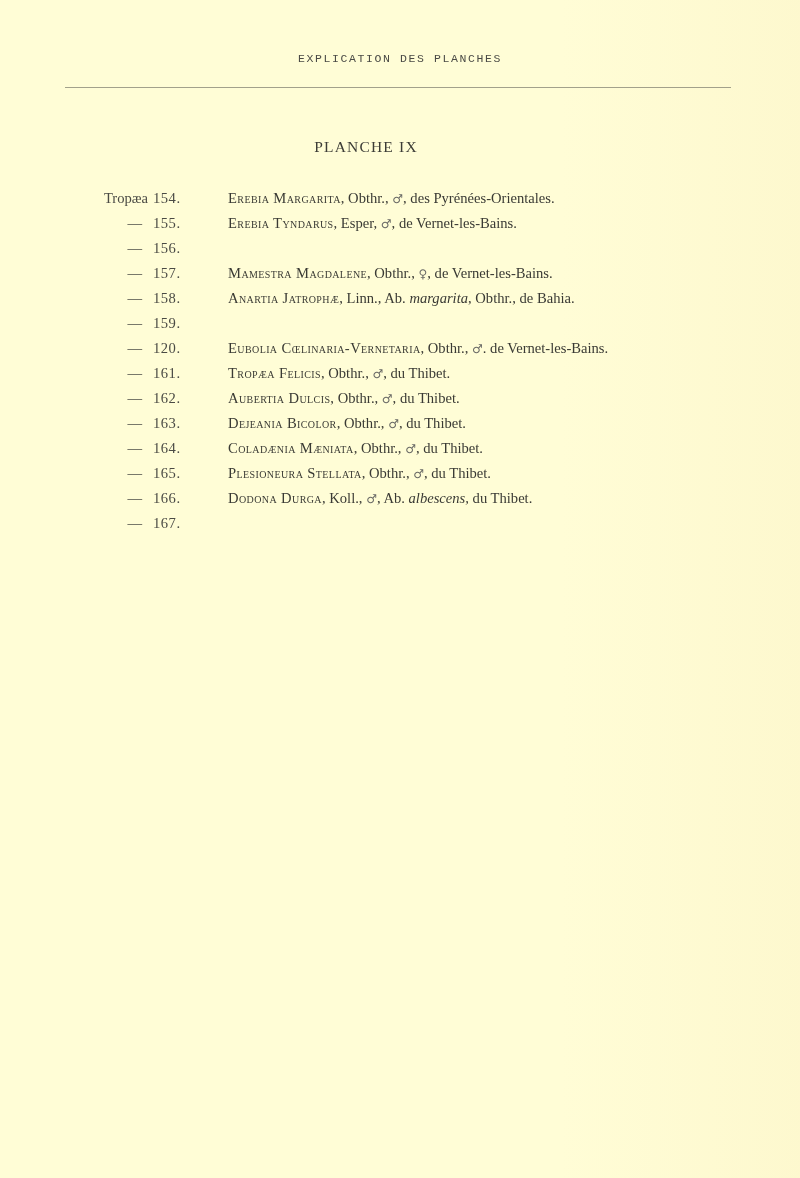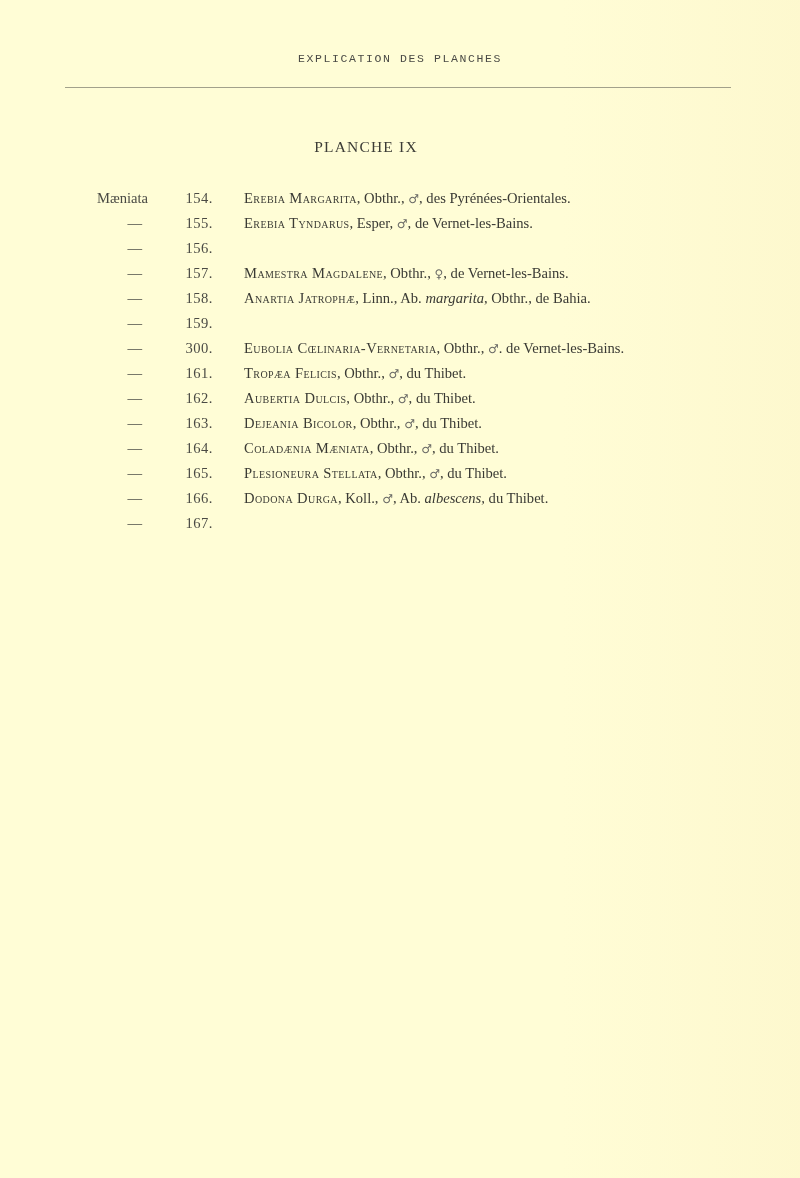--- a/index.html
+++ b/index.html
@@ -77,25 +77,24 @@
     }
     .entry .prefix.dash {
       width: 142px;
     }
     .entry .num {
       position: absolute;
       left: 153px;
       width: 60px;
       color: #4a4a44;
       letter-spacing: 0.5px;
-      text-align: right;
     }
     .entry .desc {
       position: absolute;
-      left: 244px;
+      left: 228px;
       color: #3a3a34;
       text-align: right;
     }
     .sc {
       font-variant: small-caps;
       letter-spacing: 0.4px;
     }
     .it {
       font-style: italic;
     }
@@ -111,21 +110,21 @@
 <div class="page-bg"></div>
 
 <div class="running-head">EXPLICATION DES PLANCHES</div>
 <div class="head-rule"></div>
 
 <div class="plate-title">PLANCHE IX</div>
 
 <ul class="entries">
 
   <li class="entry">
-    <span class="prefix">Mæniata</span>
+    <span class="prefix">Tropæa</span>
     <span class="num">154.</span>
     <span class="desc"><span class="sc">Erebia Margarita</span><span>, Obthr., </span><span class="sex">♂</span><span>, des Pyrénées-Orientales.</span></span>
   </li>
 
   <li class="entry">
     <span class="prefix dash">—</span>
     <span class="num">155.</span>
     <span class="desc"><span class="sc">Erebia Tyndarus</span><span>, Esper, </span><span class="sex">♂</span><span>, de Vernet-les-Bains.</span></span>
   </li>
 
@@ -146,21 +145,21 @@
     <span class="desc"><span class="sc">Anartia Jatrophæ</span><span>, Linn., Ab. </span><span class="it">margarita</span><span>, Obthr., de Bahia.</span></span>
   </li>
 
   <li class="entry">
     <span class="prefix dash">—</span>
     <span class="num">159.</span>
   </li>
 
   <li class="entry">
     <span class="prefix dash">—</span>
-    <span class="num">300.</span>
+    <span class="num">120.</span>
     <span class="desc"><span class="sc">Eubolia Cœlinaria-Vernetaria</span><span>, Obthr., </span><span class="sex">♂</span><span>. de Vernet-les-Bains.</span></span>
   </li>
 
   <li class="entry">
     <span class="prefix dash">—</span>
     <span class="num">161.</span>
     <span class="desc"><span class="sc">Tropæa Felicis</span><span>, Obthr., </span><span class="sex">♂</span><span>, du Thibet.</span></span>
   </li>
 
   <li class="entry">

